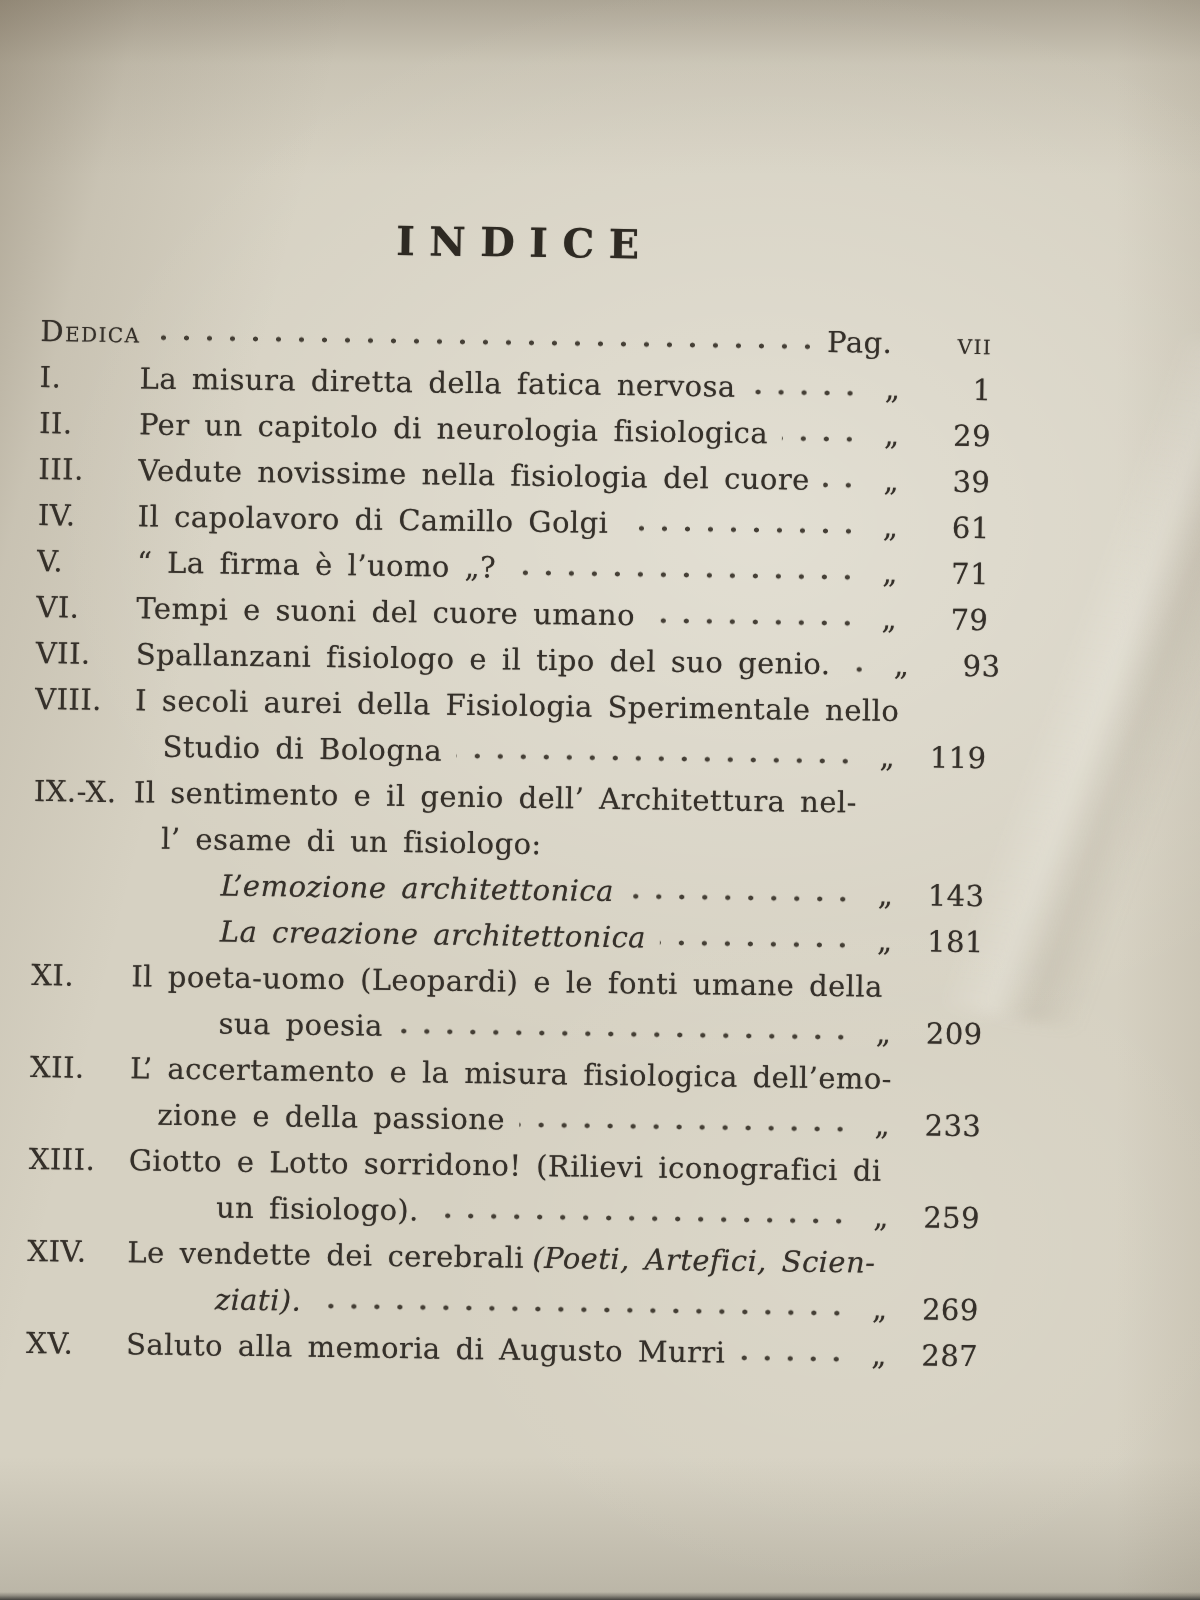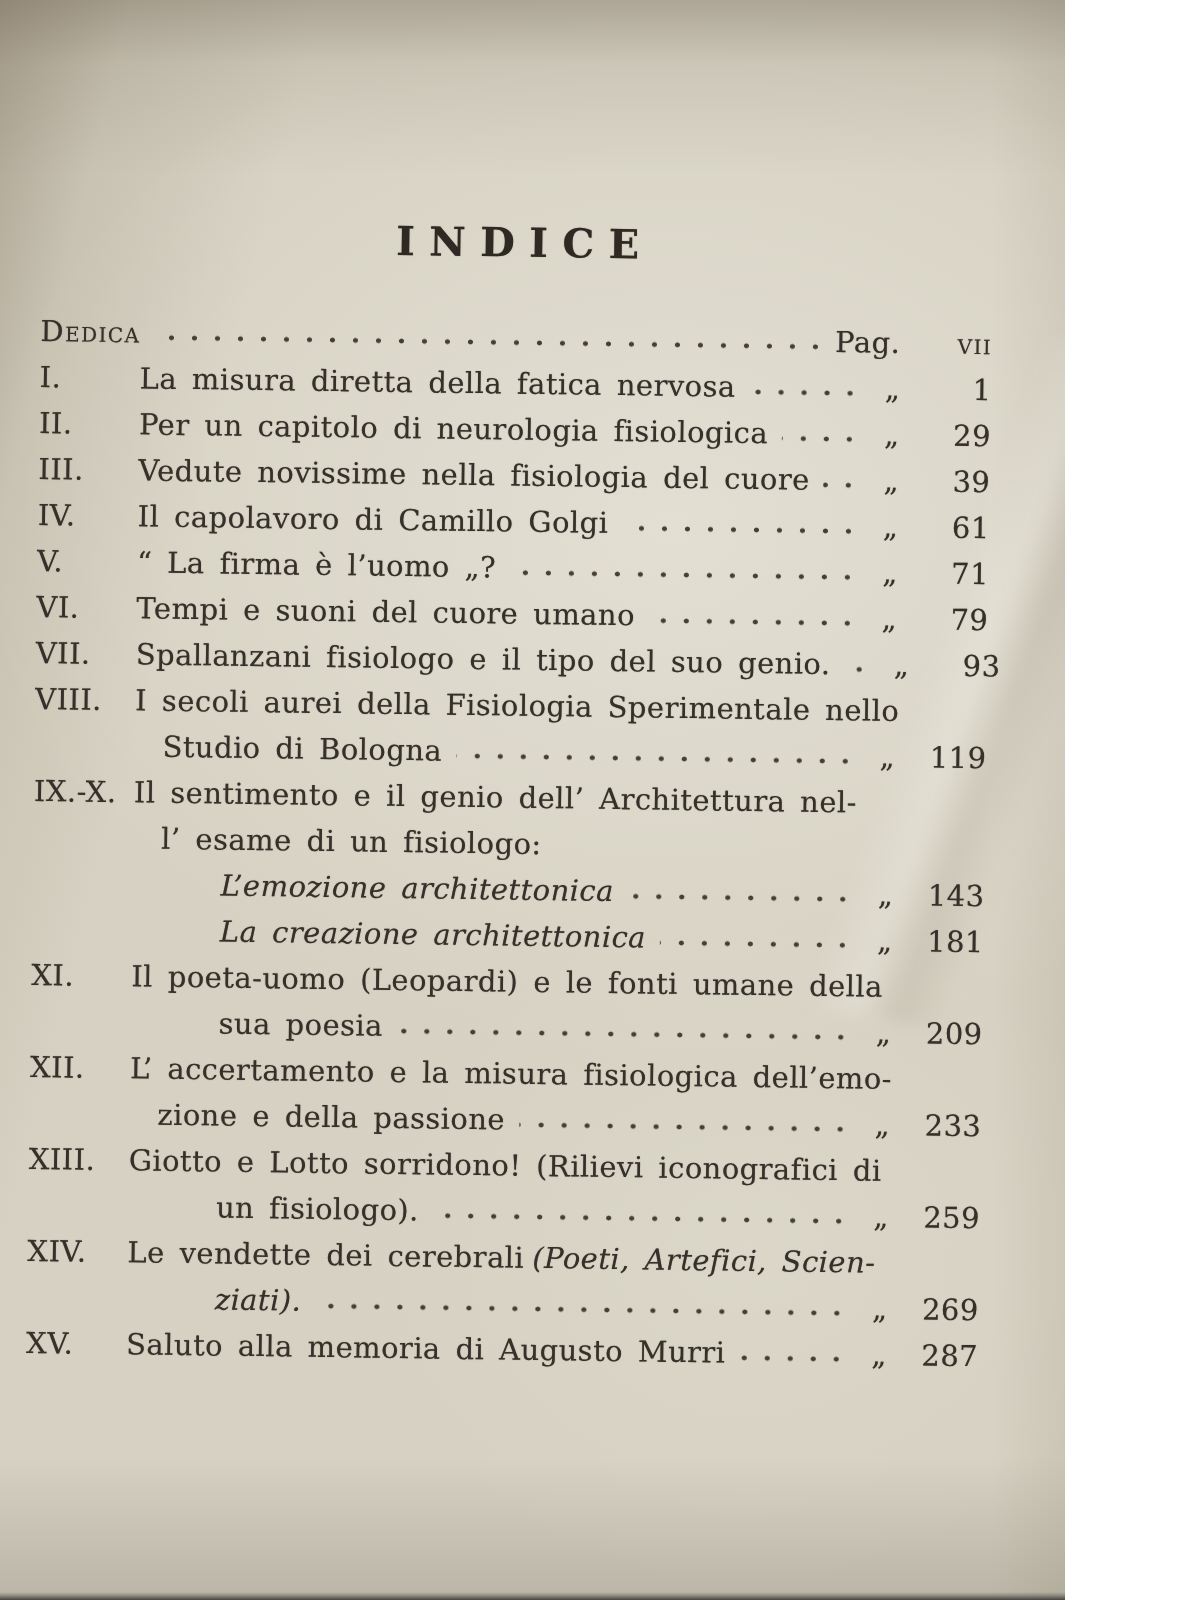--- a/index.html
+++ b/index.html
@@ -1,20 +1,20 @@
 <!DOCTYPE html>
 <html><head>
 <meta charset="utf-8">
 <style>
   * { margin:0; padding:0; box-sizing:border-box; }
   html,body { width:1200px; height:1600px; }
   body { font-family:"DejaVu Serif", serif; }
 
   .photo {
-    position:relative; width:1065px; height:1600px; overflow:hidden;
+    position:relative; width:1200px; height:1600px; overflow:hidden;
     background-color:#d6d1c2;
     background-image:
       radial-gradient(ellipse 980px 760px at 63% 33%, rgba(255,255,250,.30), rgba(255,255,250,0) 72%),
       radial-gradient(ellipse 600px 500px at 70% 78%, rgba(255,255,248,.12), rgba(255,255,248,0) 70%),
       linear-gradient(104deg, rgba(104,90,70,.40) 0%, rgba(104,90,70,.12) 9%, rgba(104,90,70,0) 22%),
       linear-gradient(180deg, rgba(92,80,62,.34) 0%, rgba(92,80,62,.10) 4%, rgba(92,80,62,0) 11%),
       linear-gradient(0deg, rgba(86,80,66,.22) 0%, rgba(86,80,66,0) 9%),
       linear-gradient(270deg, rgba(140,128,108,.14) 0%, rgba(140,128,108,0) 7%);
   }
 
@@ -52,21 +52,21 @@
   .gap   { margin-left:.28em; }
   .sc    { font-variant:small-caps; letter-spacing:.05em; }
 
   .leader {
     flex:1 1 auto; min-width:26px; height:12px; margin:0 8px 6px 14px;
     background-image:radial-gradient(circle at 50% 50%, rgba(56,50,41,.92) 2.1px, rgba(56,50,41,0) 2.8px);
     background-size:23px 12px; background-repeat:repeat-x; background-position:right center;
   }
 
   .ditto   { flex:0 0 auto; width:46px; text-align:center; }
-  .pag-label { flex:0 0 auto; margin-right:16px; }
+  .pag-label { flex:0 0 auto; margin-right:24px; }
   .pagenum { flex:0 0 auto; width:76px; text-align:right; }
 
   .indent-1 { padding-left:128px; }
   .indent-2 { padding-left:188px; }
 </style>
 </head>
 <body>
 
 <div class="photo">
   <div class="crease"></div>

